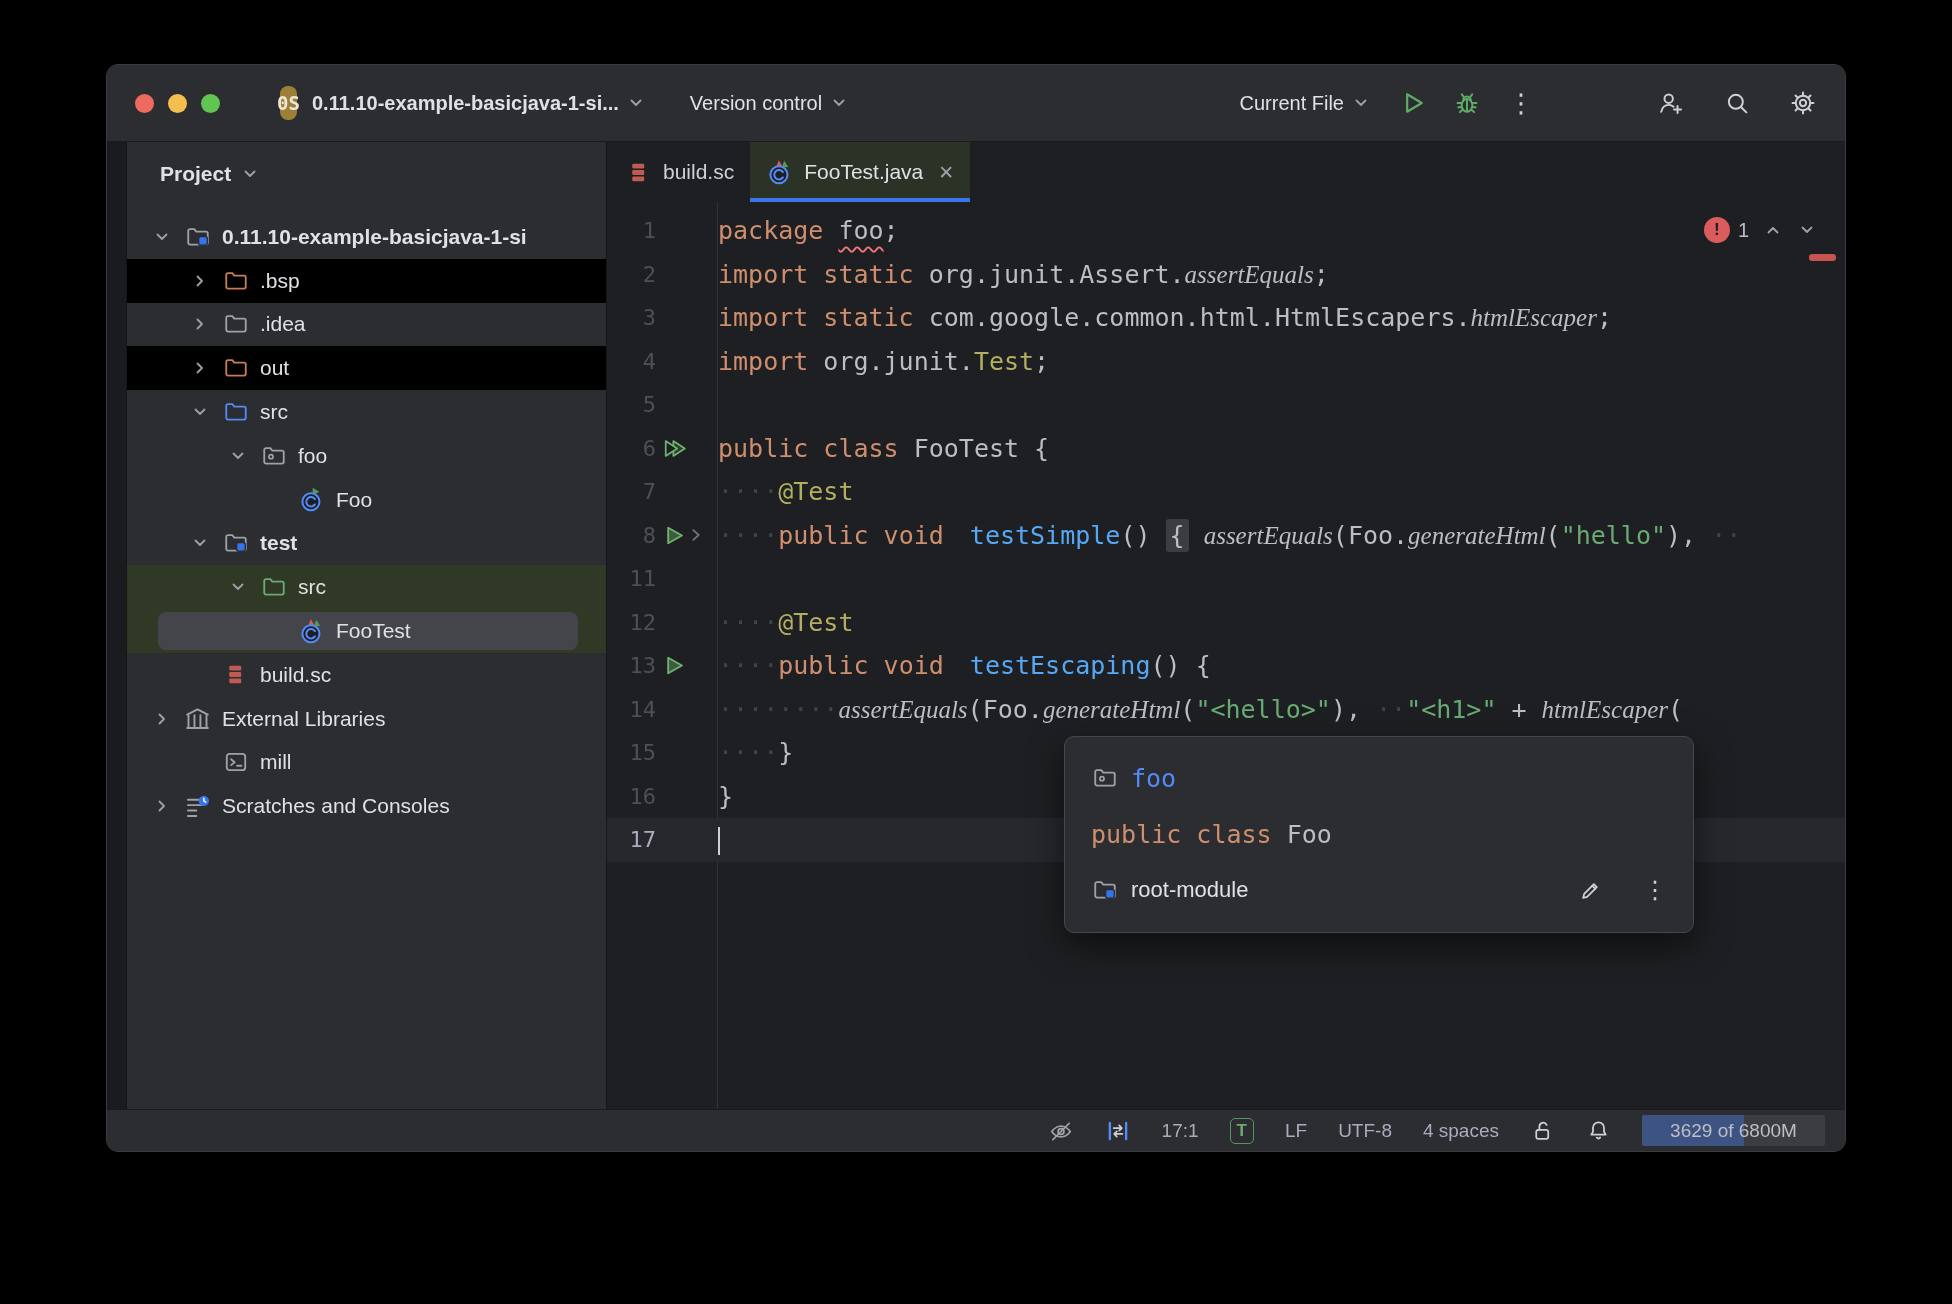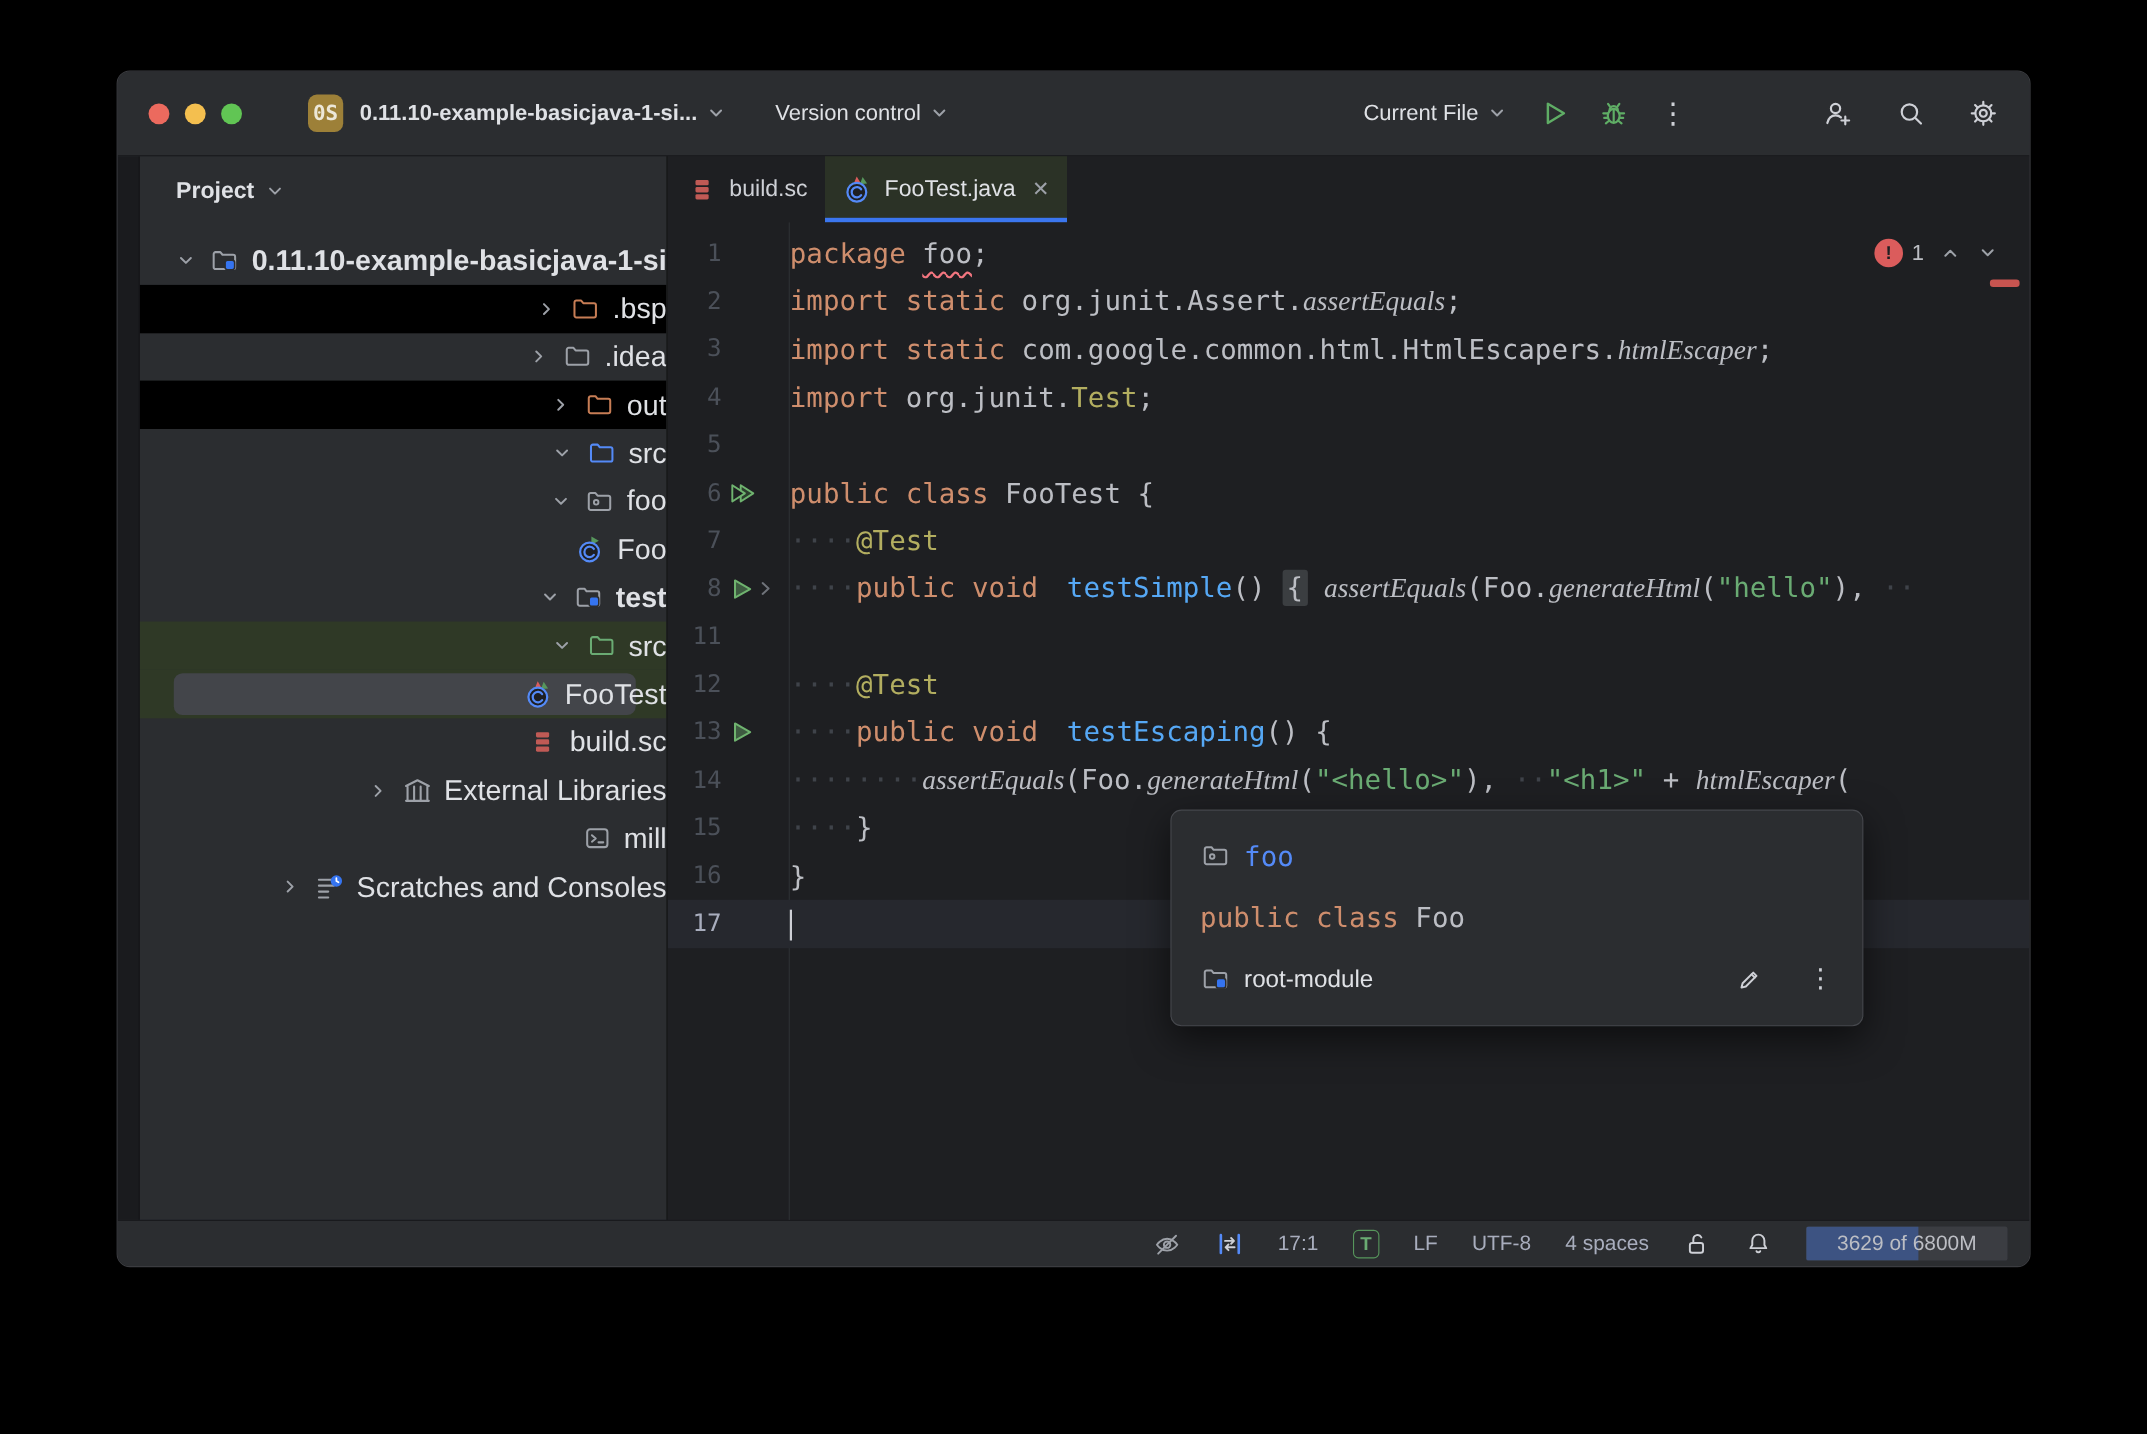--- a/index.html
+++ b/index.html
@@ -9,42 +9,42 @@
   .window { position:absolute; left:106px; top:64px; width:1740px; height:1088px;
     background:#1e1f22; border-radius:12px; overflow:hidden; display:flex; flex-direction:column;
     box-shadow:0 30px 80px rgba(0,0,0,.75); border:1px solid #3b3c40; }
 
   
   .titlebar { flex:0 0 77px; background:#2b2d30; border-bottom:1px solid #1a1b1e;
     display:flex; align-items:center; position:relative; }
   .lights { display:flex; gap:14px; padding-left:28px; }
   .light { width:19px; height:19px; border-radius:50%; }
   .light.red { background:#EC6A5E; } .light.yellow { background:#F4BF4F; } .light.green { background:#61C554; }
-  .proj-avatar { margin-left:60px; width:32px; height:34px; border-radius:8px; background:#9d8038;
+  .proj-avatar { margin-left:60px; width:17px; height:34px; border-radius:8px; background:#9d8038;
     color:#ece7d8; font:700 19px "DejaVu Sans Mono",monospace; display:flex; align-items:center; justify-content:center; }
   .proj-name { margin-left:15px; font-size:20px; font-weight:600; color:#DFE1E5; white-space:nowrap; }
   .tb-group { display:flex; align-items:center; gap:7px; }
   .tb-label { font-size:20px; color:#DFE1E5; white-space:nowrap; }
   .vcs { margin-left:44px; }
   .spacer { flex:1; }
   .tb-iconbtn { width:40px; height:40px; display:flex; align-items:center; justify-content:center; border-radius:8px; }
   .kebab { color:#CED0D6; font-size:26px; letter-spacing:0; line-height:1; }
   .right-icons { display:flex; align-items:center; gap:26px; margin-left:110px; padding-right:22px; }
 
   
   .main { flex:1; display:flex; min-height:0; }
 
   .sidebar { flex:0 0 499px; background:#2b2d30; display:flex; }
   .stripe { width:20px; background:#1a1b1e; border-right:1px solid #141517; }
   .tree-panel { flex:1; position:relative; overflow:hidden; }
   .panel-header { position:absolute; top:20px; left:33px; display:flex; align-items:center; gap:9px;
     font-size:21px; font-weight:700; color:#DFE1E5; }
   .tree { position:absolute; top:73px; left:0; right:0; }
   .trow { height:43.8px; display:flex; align-items:center; position:relative;
-    font-size:26px; color:#DFE1E5; white-space:nowrap;justify-content:flex-end; }
+    font-size:21px; color:#DFE1E5; white-space:nowrap; }
   .trow.bg-excluded { background:#000000; }
   .trow.bg-test { background:#2f3926; }
   .trow .selbox { position:absolute; left:31px; right:28px; top:3px; bottom:3px; background:#43454A; border-radius:8px; }
   .trow > * { position:relative; }
   .t-indent { flex:0 0 auto; }
   .t-chev { flex:0 0 36px; display:flex; align-items:center; justify-content:flex-start; padding-left:4px; }
   .t-icon { flex:0 0 27px; height:27px; margin-right:11px; display:flex; align-items:center; justify-content:center; }
   .t-label { overflow:hidden; }
   .t-label.bold { font-weight:700; }
 

